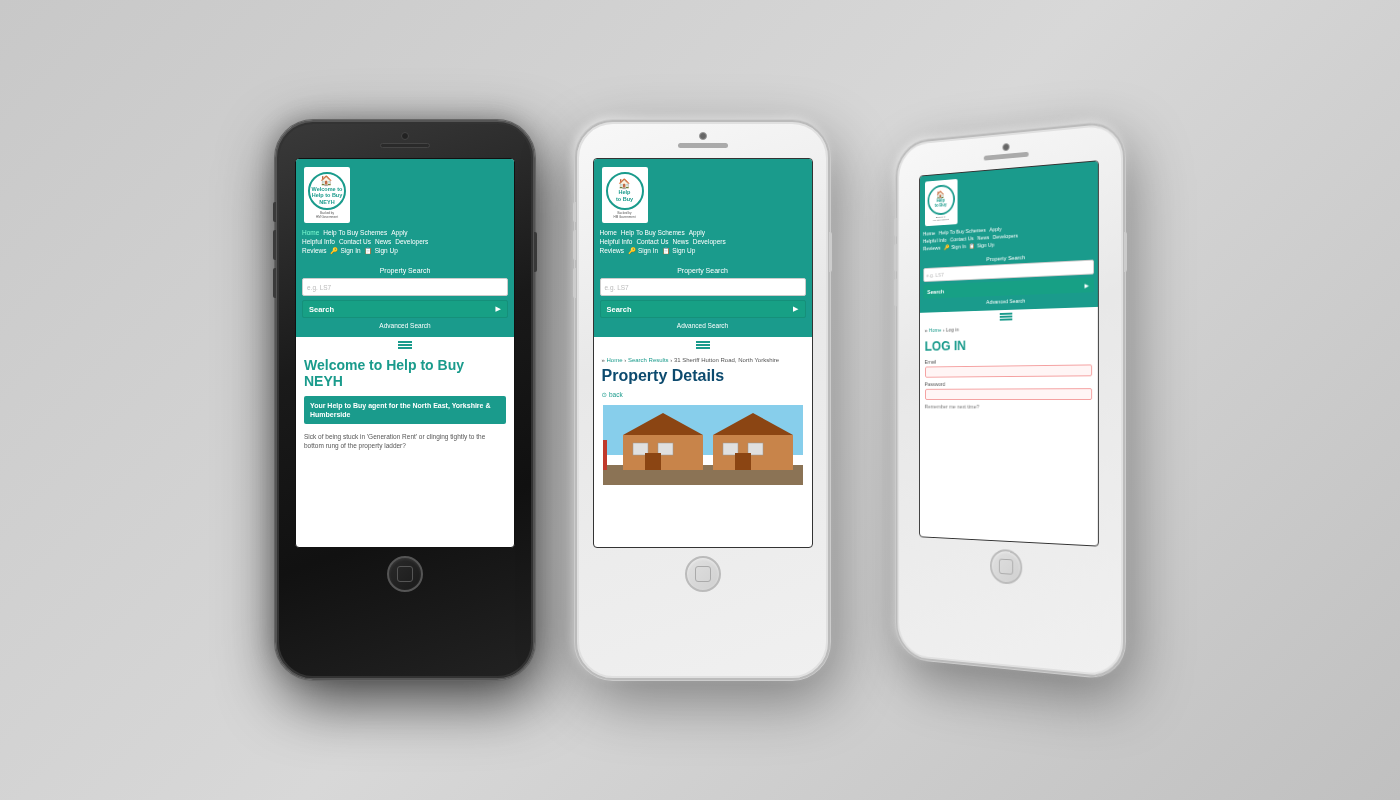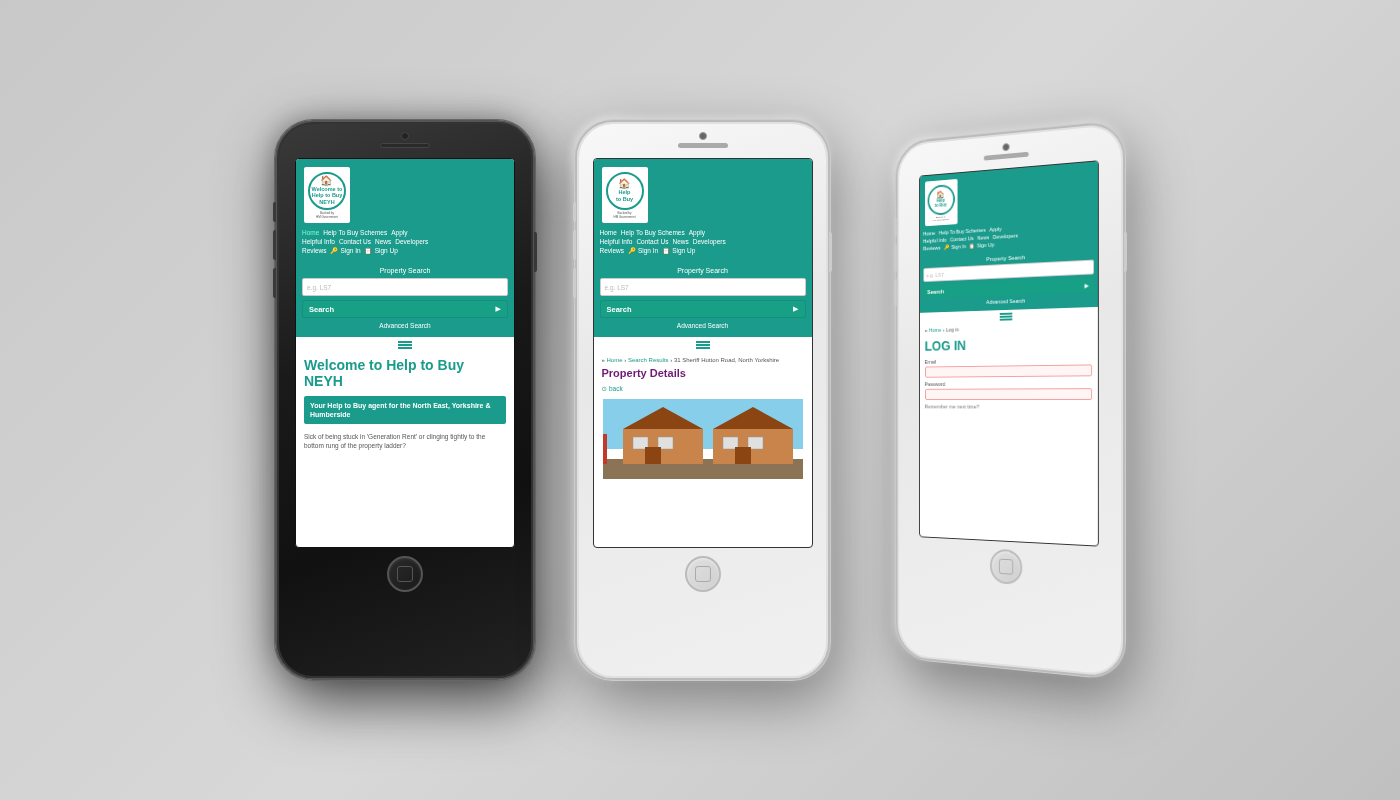--- a/index.html
+++ b/index.html
@@ -387,22 +387,22 @@
       color: #555;
       margin-bottom: 4px;
     }
 
     .breadcrumb a {
       color: #1a9b8c;
       text-decoration: none;
     }
 
     .prop-details-title {
-      font-size: 11px;
-      color: #701a75;
+      font-size: 16px;
+      color: #0c4a6e;
       font-weight: bold;
       margin-bottom: 6px;
     }
 
     .back-link {
       font-size: 6.5px;
       color: #1a9b8c;
       margin-bottom: 6px;
       display: flex;
       align-items: center;

